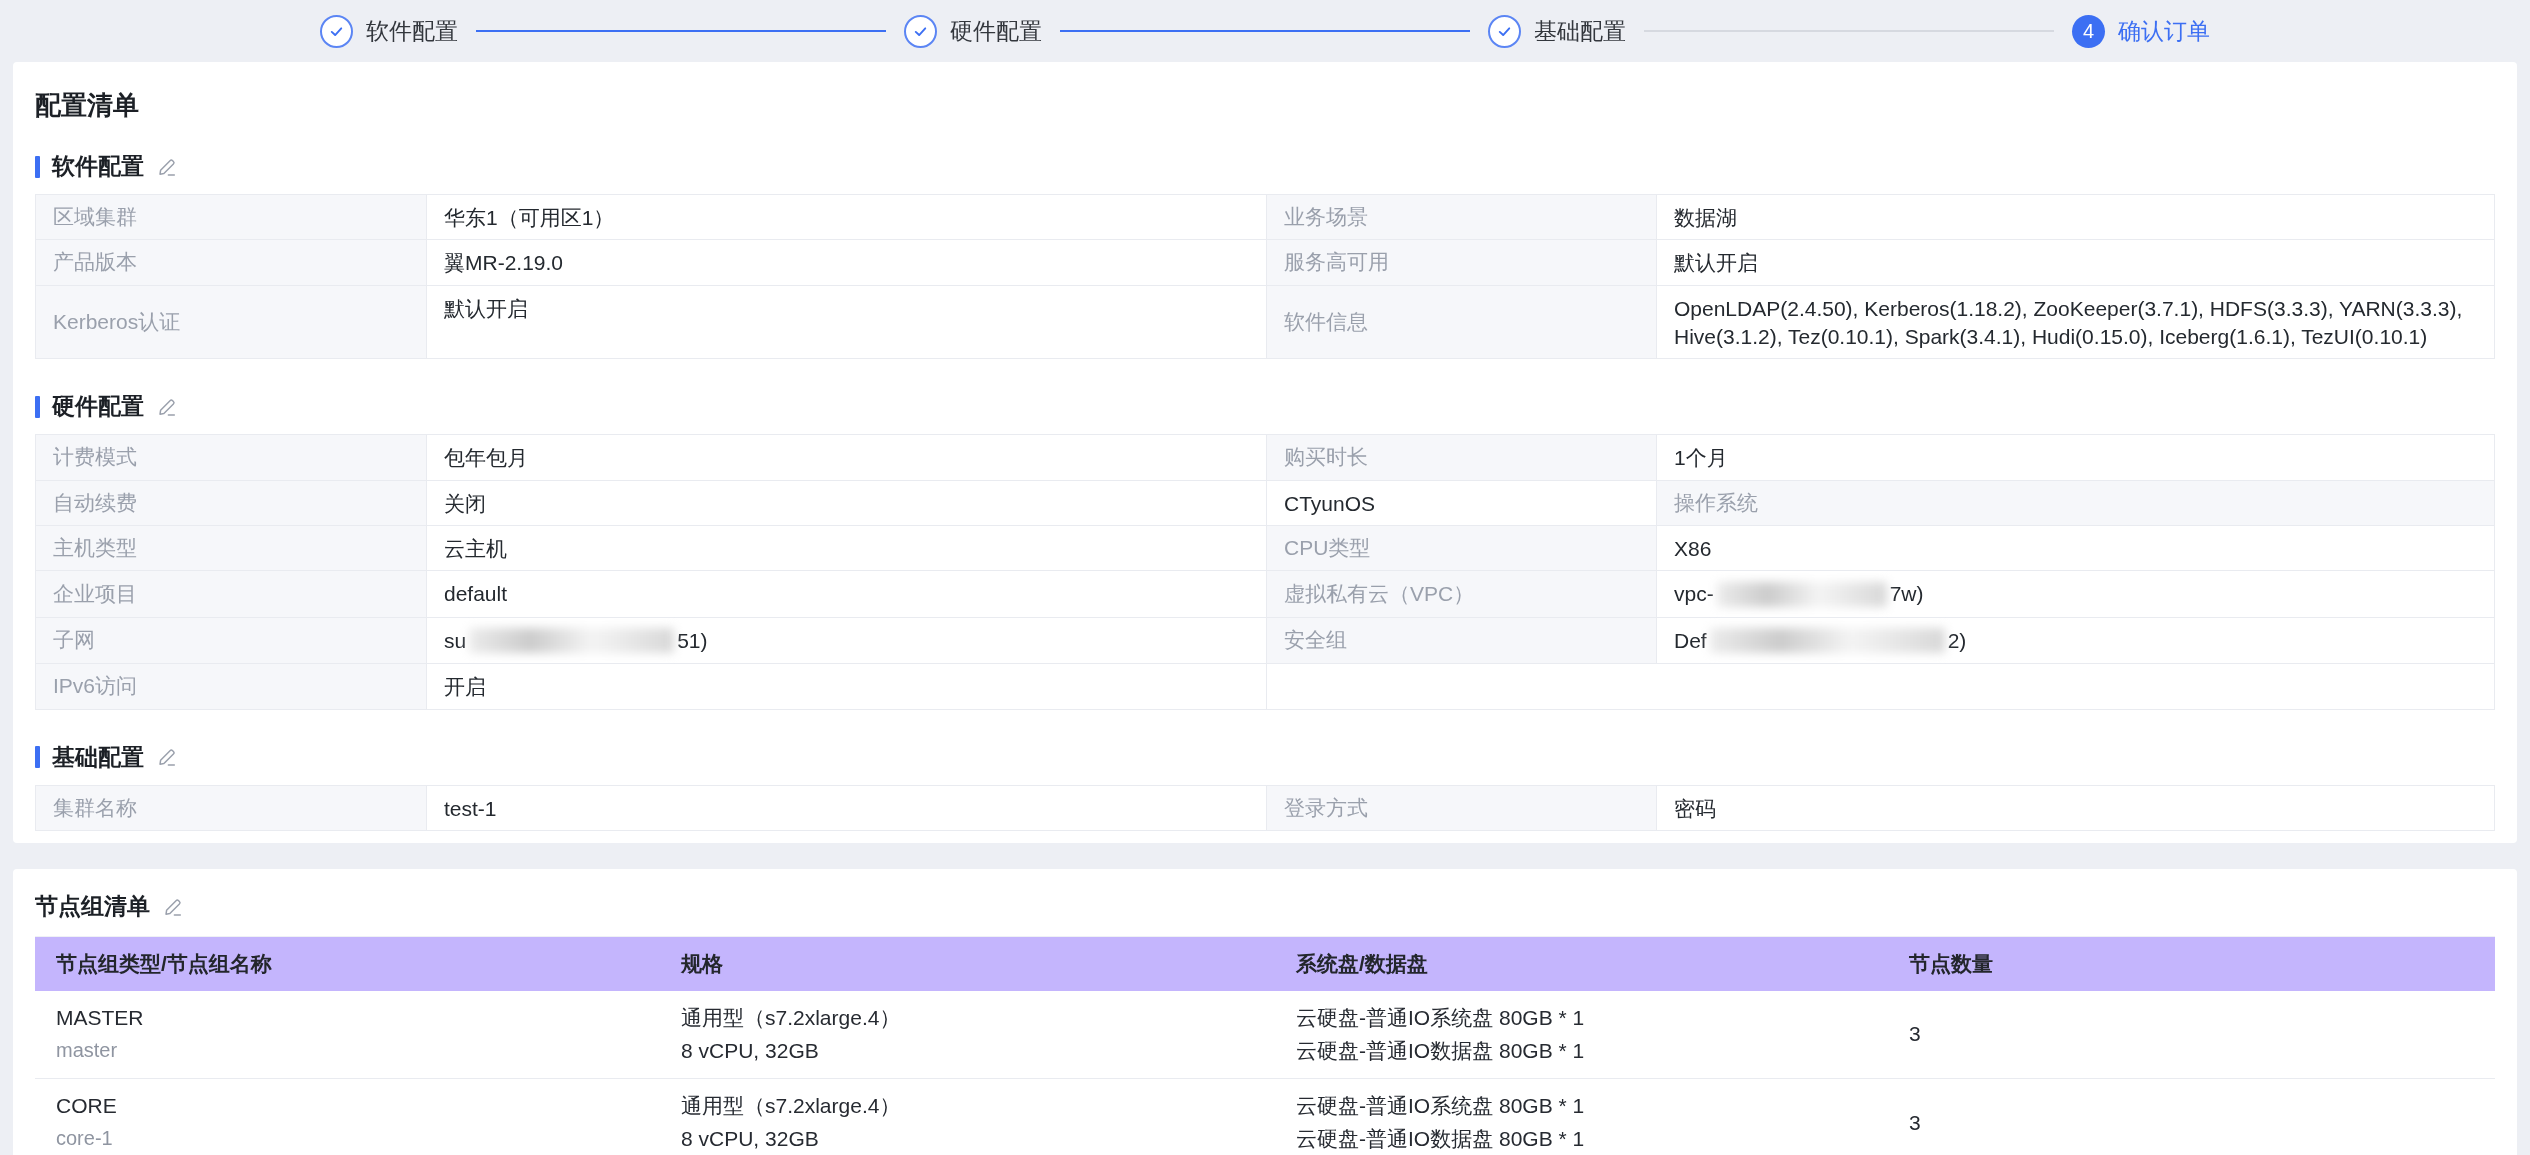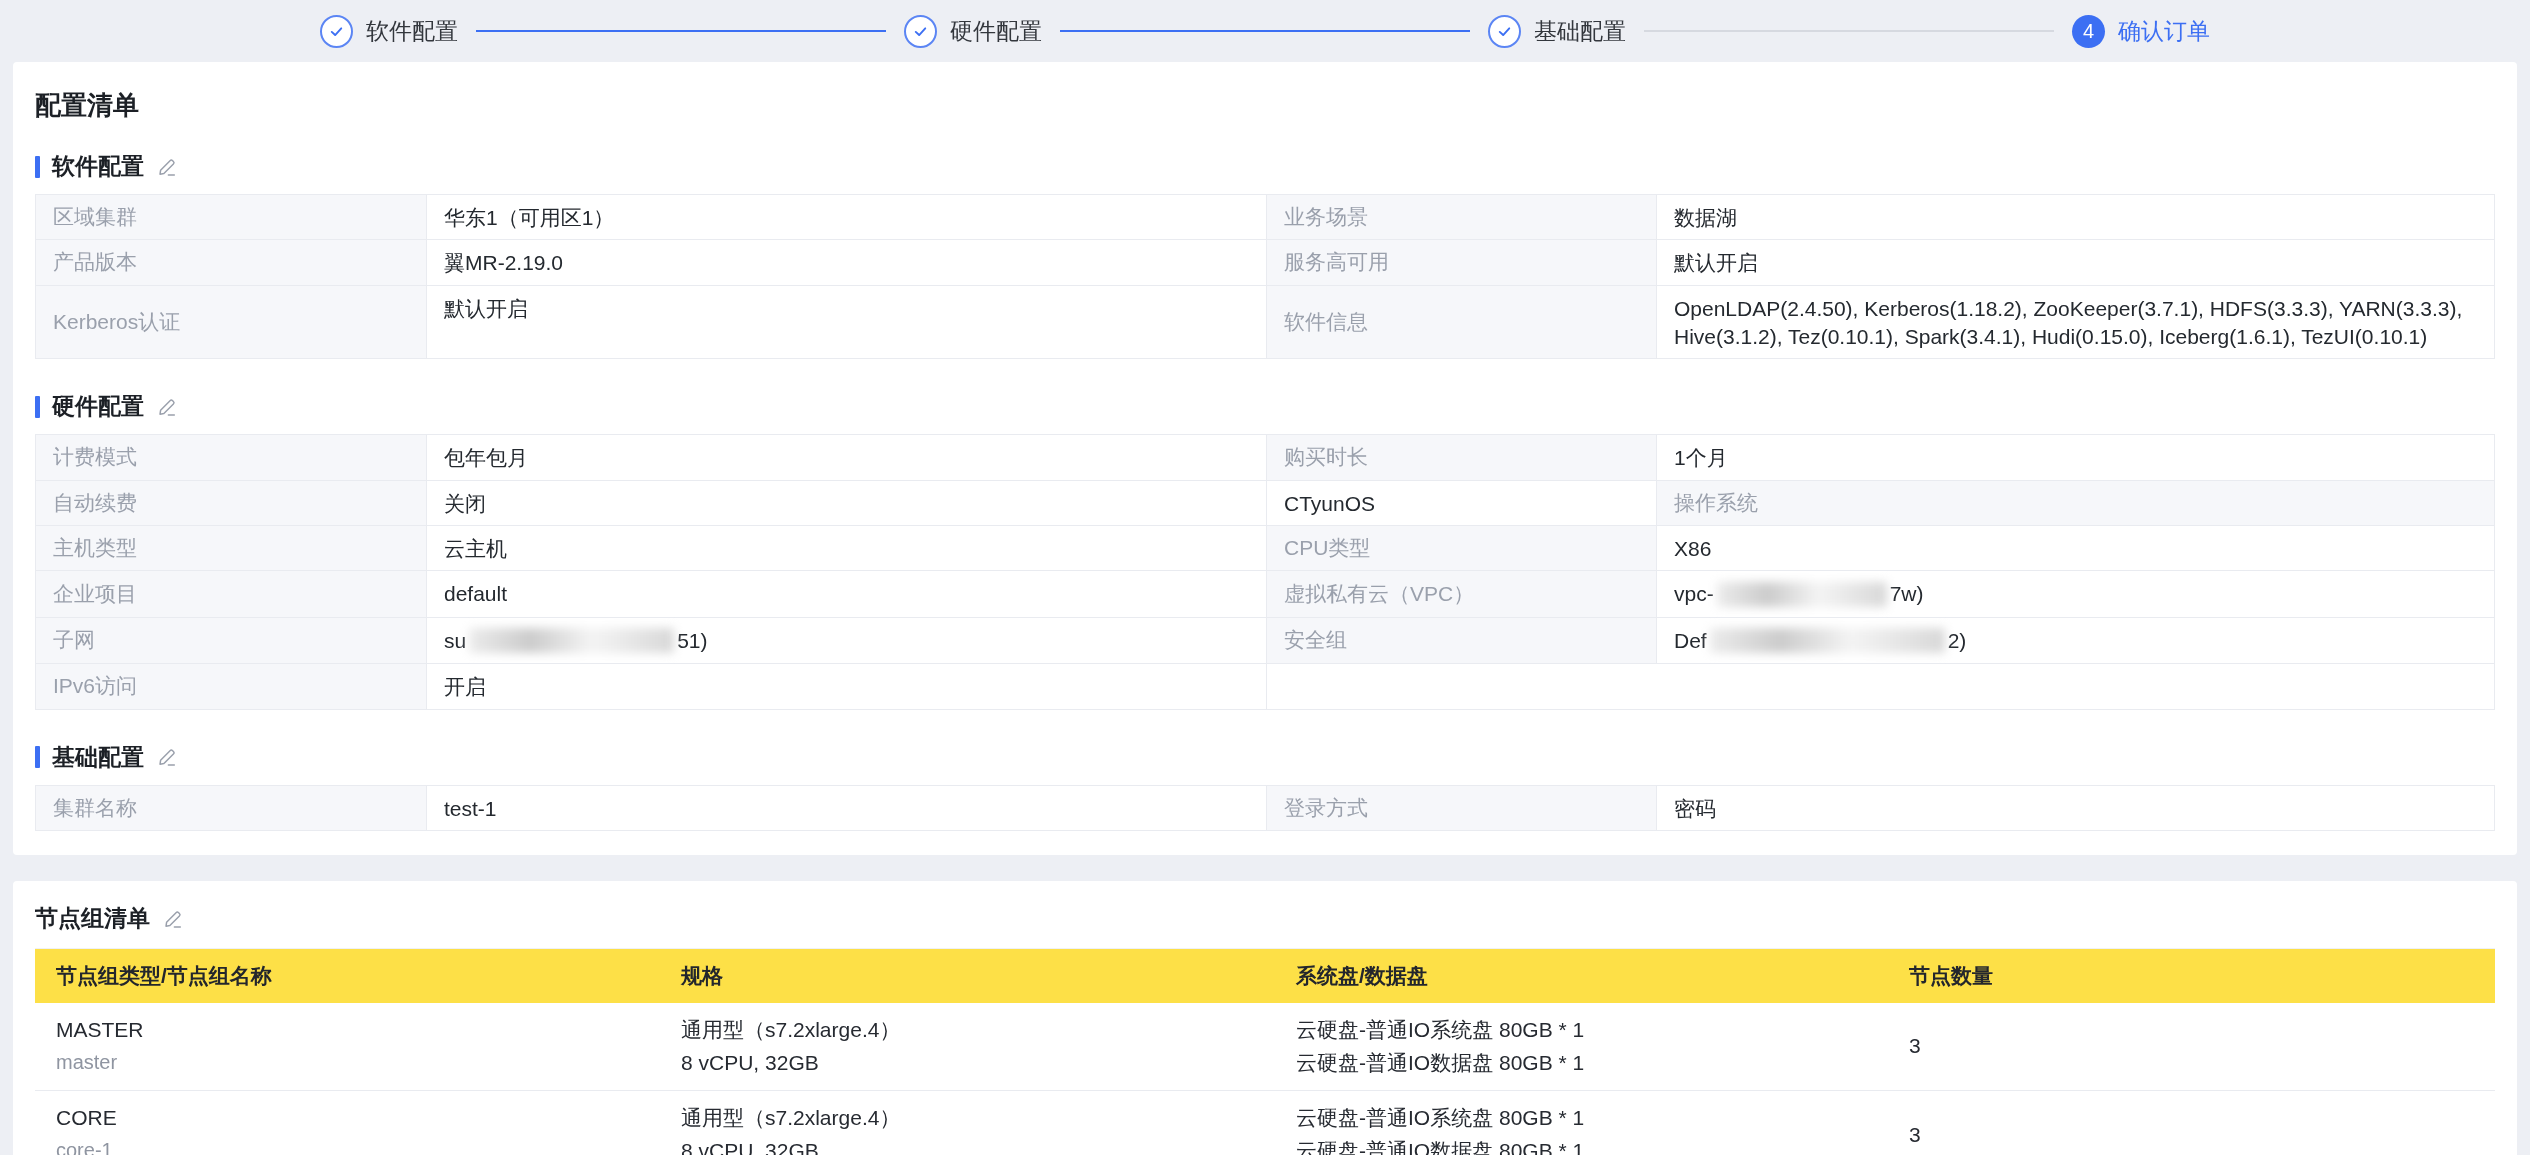--- a/index.html
+++ b/index.html
@@ -22,21 +22,21 @@
   .step-circle.done { background:#fff; border:2px solid #5b85f4; }
   .step-circle.active { background:#3c6ff3; color:#fff; font-size:20px; }
   .step-label { font-size:23px; color:#33373d; white-space:nowrap; }
   .step-label.active { color:#3c6ff3; }
   .connector { flex:1; height:2px; margin:0 18px; background:#3c6ff3; }
   .connector.pending { background:#d6d9e0; }
   
   .card {
     background:#fff; border-radius:4px; margin:0 13px 26px;
   }
-  .card-main { padding:26px 22px 24px; }
+  .card-main { padding:26px 22px 12px; }
   .card-nodes { padding:22px 22px 30px; }
   .page-title { font-size:26px; font-weight:bold; color:#1c2026; margin-bottom:28px; }
   
   .sec-header { display:flex; align-items:center; gap:12px; margin-bottom:12px; }
   .sec-bar { width:5px; height:22px; background:#3c6ff3; border-radius:1px; }
   .sec-title { font-size:23px; font-weight:bold; color:#1c2026; }
   .edit-icon { cursor:pointer; display:flex; align-items:center; }
   
   .dtable { border:1px solid #e9ebf0; margin-bottom:32px; }
   .drow { display:grid; grid-template-columns:390px 840px 390px 1fr; }
@@ -50,21 +50,21 @@
     display:inline-block; height:25px; border-radius:3px; vertical-align:middle;
     background:linear-gradient(90deg,#ececec,#cccccc 30%,#f4f4f4 60%,#d8d8d8);
     filter:blur(5px); margin:0 3px 3px;
   }
   .blur-vpc { width:170px; }
   .blur-subnet { width:205px; }
   .blur-sg { width:235px; }
   
   .ntable { margin-top:14px; }
   .nrow { display:grid; grid-template-columns:625px 615px 613px 1fr; }
-  .nhead { background:#fde047; border-top:1px solid #eff1f5; }
+  .nhead { background:#c4b5fd; border-top:1px solid #eff1f5; }
   .nhead .ncell { font-weight:bold; color:#23262c; min-height:42px; display:flex; align-items:center; }
   .ncell { padding:10px 0 10px 21px; line-height:1.6; }
   .nbody { border-bottom:1px solid #e9ebf0; }
   .nbody .ncell { min-height:65px; }
   .ncell .sub { color:#8f95a1; font-size:20px; }
   .ncell.count { display:flex; align-items:center; }
 </style>
 </head>
 <body>
 

